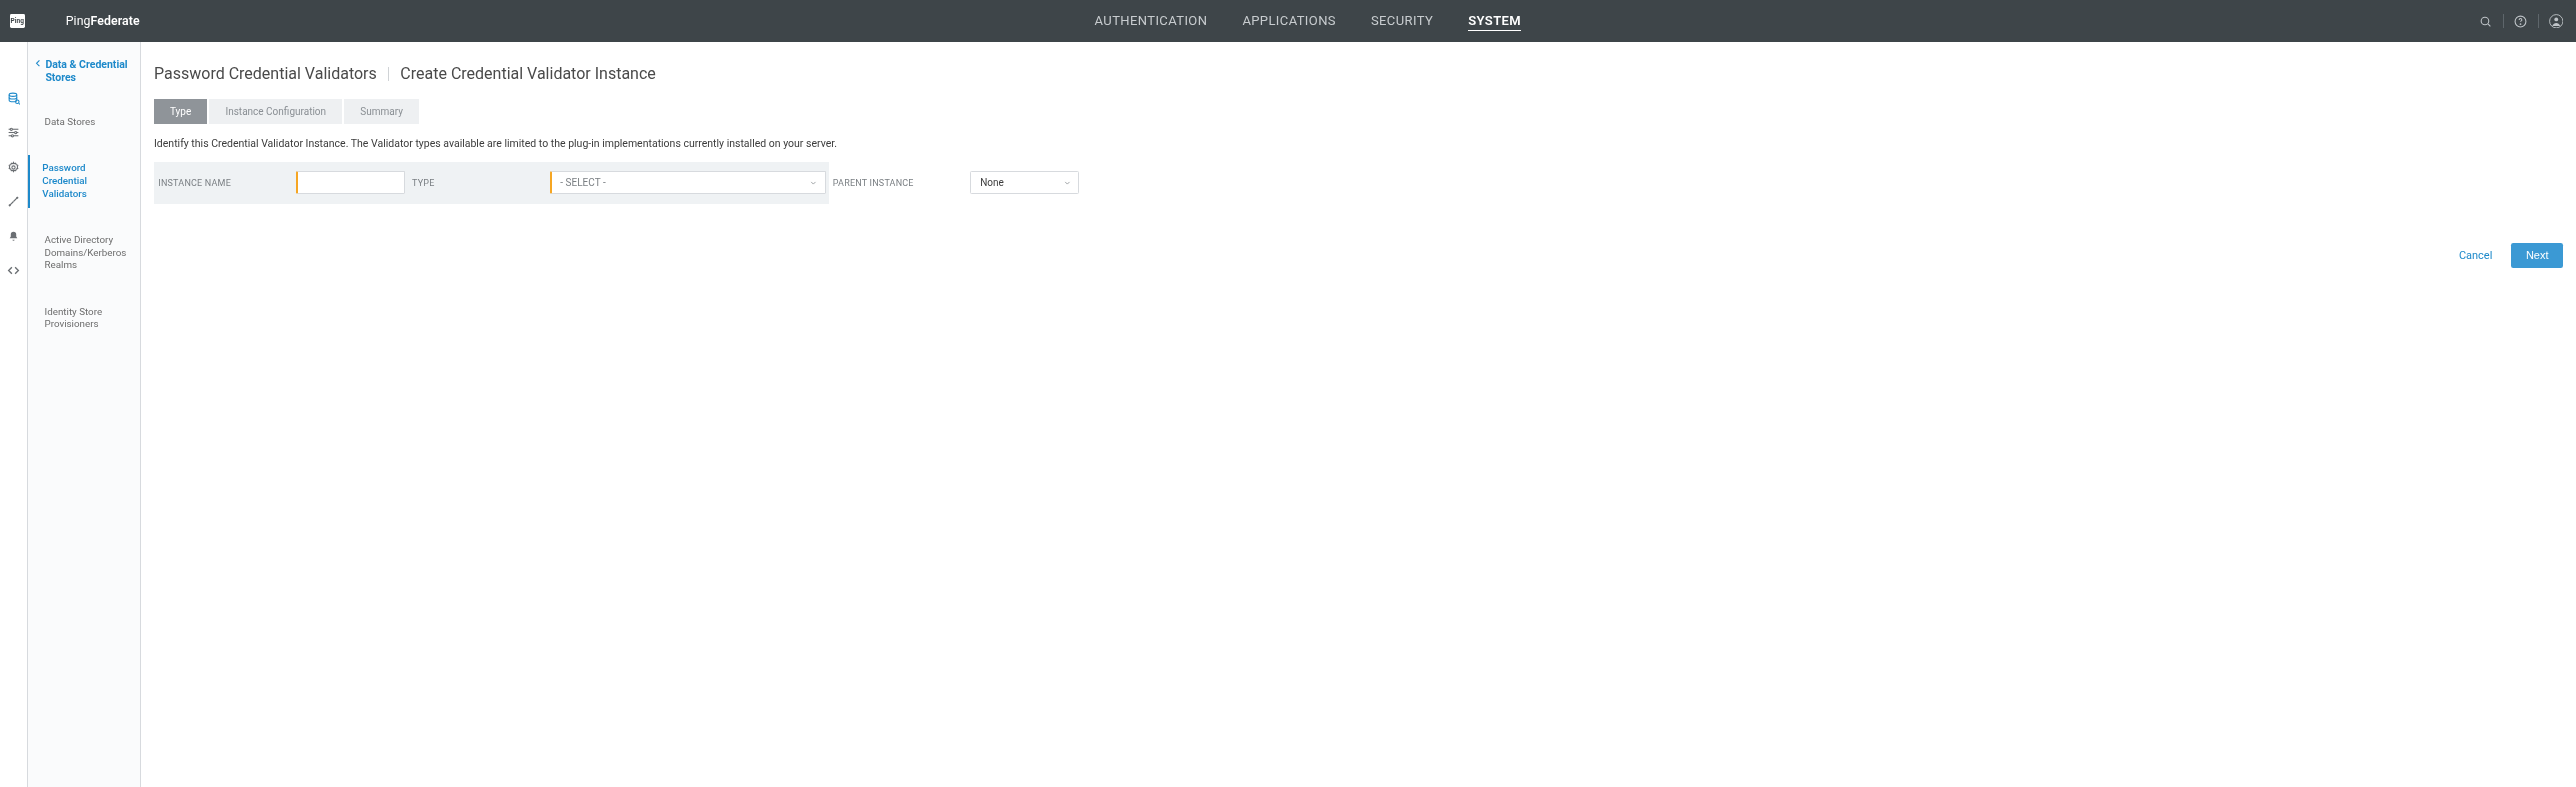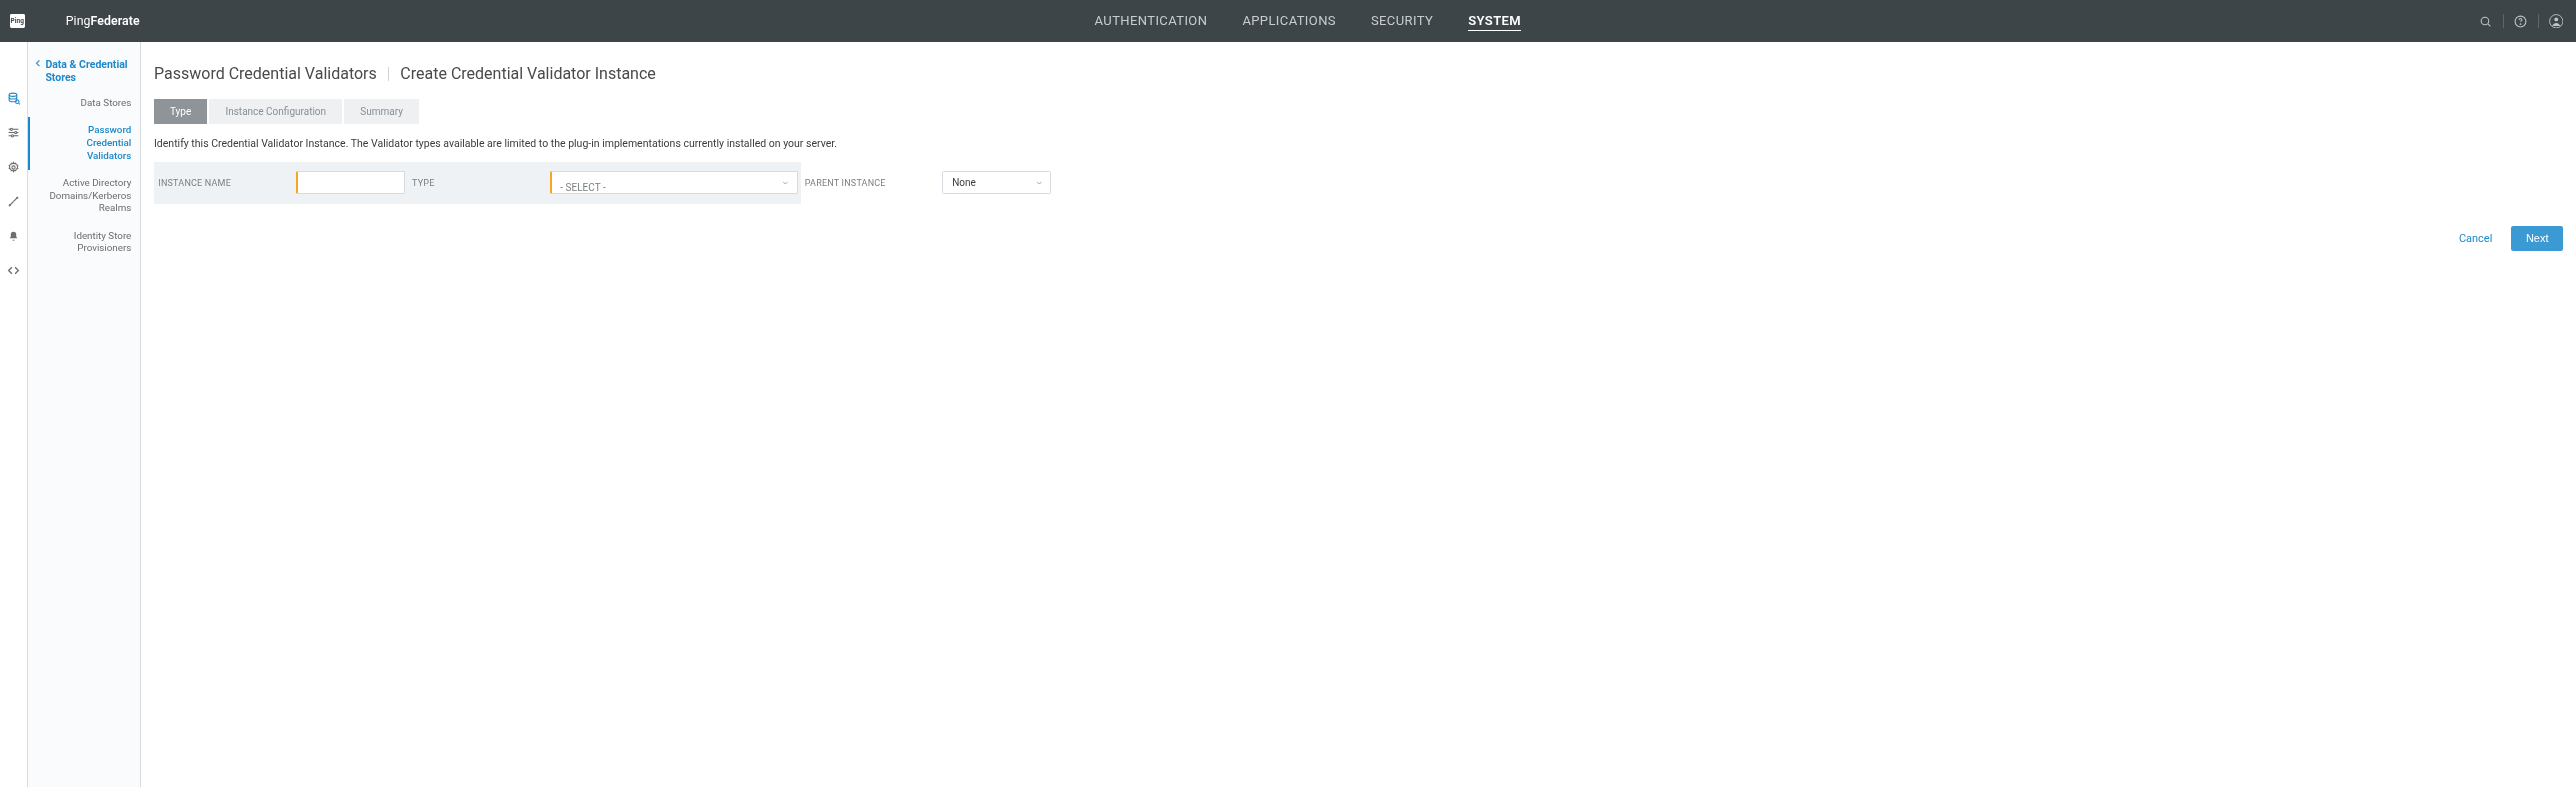--- a/index.html
+++ b/index.html
@@ -78,22 +78,21 @@
     padding:16px 0 0 0;
   }
   .sidebar-back{
     display:flex;align-items:flex-start;gap:2.9px;color:var(--link-blue);
     font-weight:700;font-size:10.5px;padding:0 8.7px 5.8px 5.8px;cursor:pointer;line-height:1.25;
   }
   .sidebar-back svg{flex-shrink:0;margin-top:1.4px;}
   .side-item{
     font-size:9.8px;color:var(--sidebar-fg);padding:7.2px 8.7px 7.2px 14.5px;
     cursor:pointer;line-height:1.3;border-left:2.2px solid transparent;
-    margin-top:0;
-    text-align:right;
+    margin-top:19px;
   }
   .side-item.active{color:var(--link-blue);border-left-color:var(--link-blue);font-weight:500;padding-left:12.3px;}
 
   .main{flex:1;padding:16px 13px 16px 13px;display:flex;flex-direction:column;}
 
   
   .page-title{
     font-size:16px;color:var(--page-title);font-weight:400;margin:5.8px 0 16px 0;
     display:flex;align-items:center;gap:10px;
   }
@@ -125,30 +124,30 @@
     height:23px;width:109px;border:0.7px solid var(--border);background:#fff;
     border-left:2.9px solid var(--focus-orange);padding:0 5.8px;font-size:10px;
     outline:none;border-radius:1.4px;
   }
   .select{
     position:relative;height:23px;border:0.7px solid var(--border);background:#fff;
     display:flex;align-items:center;padding:0 24.6px 0 8.7px;font-size:10px;
     color:var(--text-muted);cursor:pointer;border-radius:1.4px;min-width:109px;
   }
   .select.req{border-left:2.9px solid var(--focus-orange);}
-  .select.wide{width:248px;align-items:flex-end;}
+  .select.wide{width:276px;}
   .select .chev{
     position:absolute;right:7.2px;top:50%;transform:translateY(-50%);
     color:#7d8288;
   }
 
   
   .actions{
     display:flex;justify-content:flex-end;gap:19px;align-items:center;
-    margin-top:22px;
+    margin-top:39px;
   }
   .btn-text{color:var(--btn-secondary-fg);font-size:11px;cursor:pointer;}
   .btn-primary{
     background:var(--btn-primary);color:var(--btn-primary-fg);
     border:none;border-radius:2.2px;padding:6.5px 14.5px;font-size:11px;cursor:pointer;
   }
 
   svg{display:block;}
 </style>
 </head>

